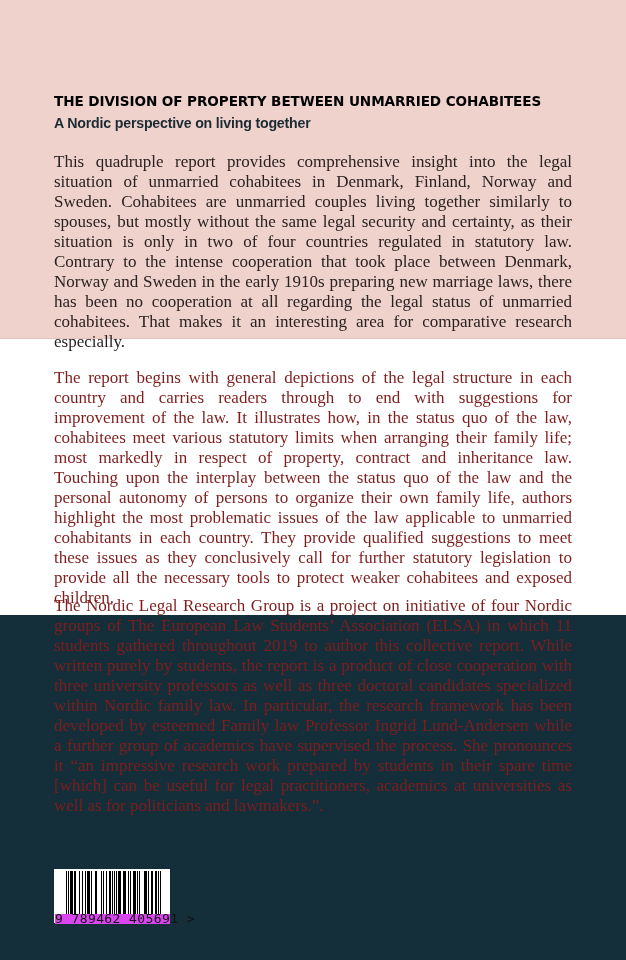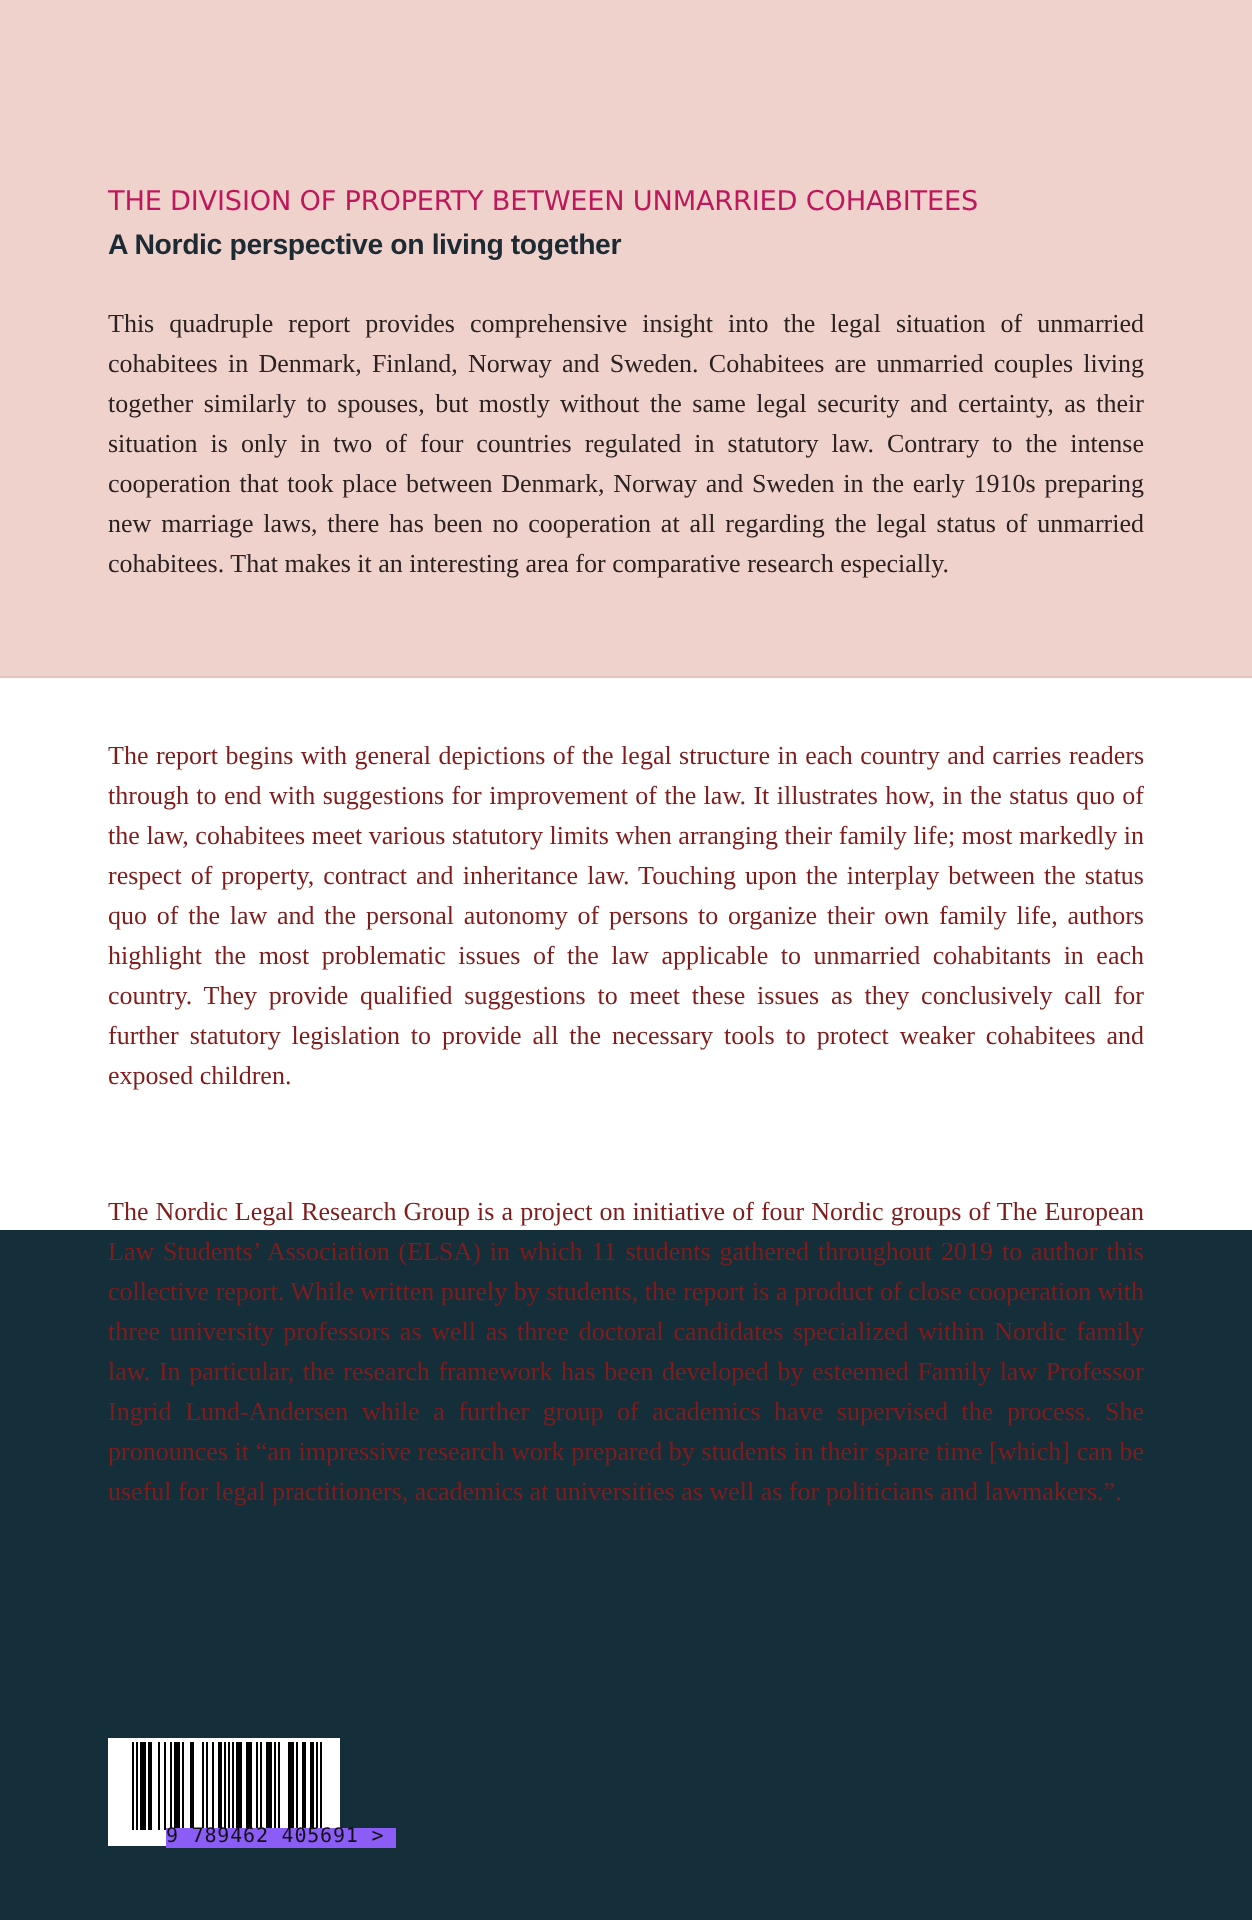--- a/index.html
+++ b/index.html
@@ -9,48 +9,48 @@
       font-family: "Liberation Serif", "DejaVu Serif", serif;
     }
     .section { position: absolute; left: 0; width: 626px; box-sizing: border-box; }
     .pink { top: 0; height: 339px; background: #f0d2cc; border-bottom: 1px solid #e6c4be; }
     .white { top: 339px; height: 276px; background: #ffffff; }
     .dark { top: 615px; height: 345px; background: #142e3a; }
 
     .title {
       position: absolute; left: 54px; top: 93px; width: 540px;
       font-family: "DejaVu Sans", "Liberation Sans", sans-serif;
-      font-size: 13.6px; font-weight: normal; color: #be185d; letter-spacing: -0.1px;
+      font-size: 13.6px; font-weight: bold; color: #000000; letter-spacing: -0.1px;
       white-space: nowrap;
     }
     .subtitle {
       position: absolute; left: 54px; top: 115px; width: 540px;
       font-family: Liberation Sans, sans-serif;
       font-size: 14.2px; font-weight: bold; color: #1c2a33; letter-spacing: -0.2px;
       white-space: nowrap;
     }
     .para {
       position: absolute; left: 54px; width: 518px;
-      font-size: 13px; line-height: 20px; text-align: justify;
+      font-size: 17px; line-height: 20px; text-align: justify;
       margin: 0; hyphens: none;
     }
     .p1 { top: 152px; color: #2a2222; }
     .p2 { top: 368px; color: #7f1d1d; }
     .p3 { top: 596px; color: #7f1d1d; }
 
     .barcode {
       position: absolute; left: 54px; top: 869px; width: 116px; height: 54px;
       background: #ffffff;
     }
     .barcode svg { position: absolute; left: 0; top: 0; }
     .barcode-digits {
       position: absolute; left: 1px; bottom: -1px; width: 115px;
       font-family: "DejaVu Sans Mono", "Liberation Mono", monospace;
-      font-size: 10px; color: #111; background: #8b5cf6; letter-spacing: 0.4px;
-      white-space: nowrap; line-height: 10px; margin-left: 28px;
+      font-size: 13px; color: #111; background: #d946ef; letter-spacing: 0.4px;
+      white-space: nowrap; line-height: 10px;
     }
   </style>
 </head>
 <body>
 
 <div class="section pink"></div>
 <div class="section white"></div>
 <div class="section dark"></div>
 
 <div class="title">THE DIVISION OF PROPERTY BETWEEN UNMARRIED COHABITEES</div>

